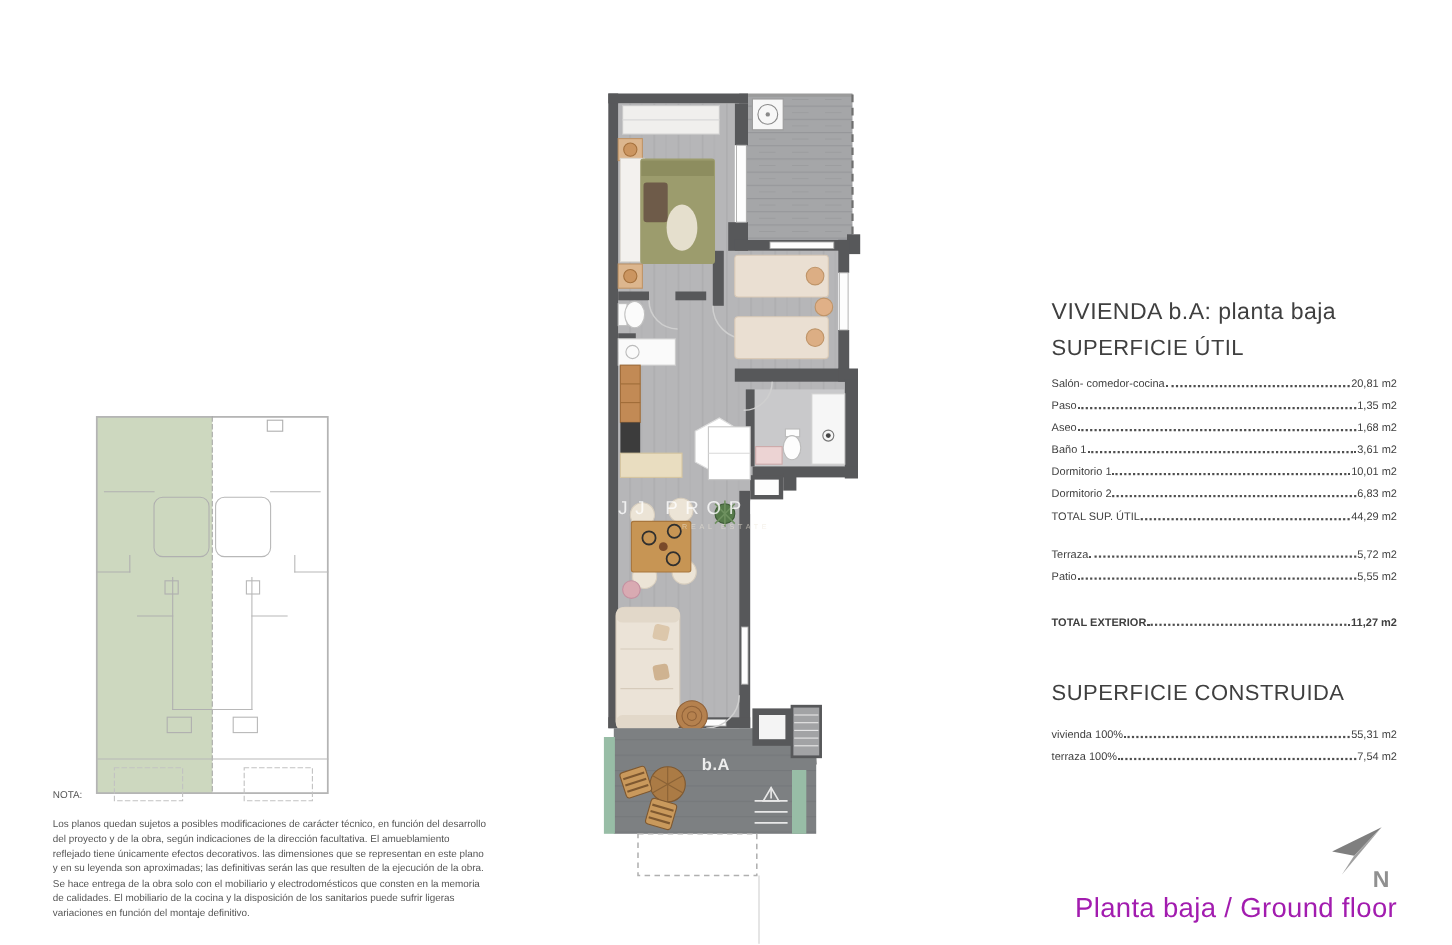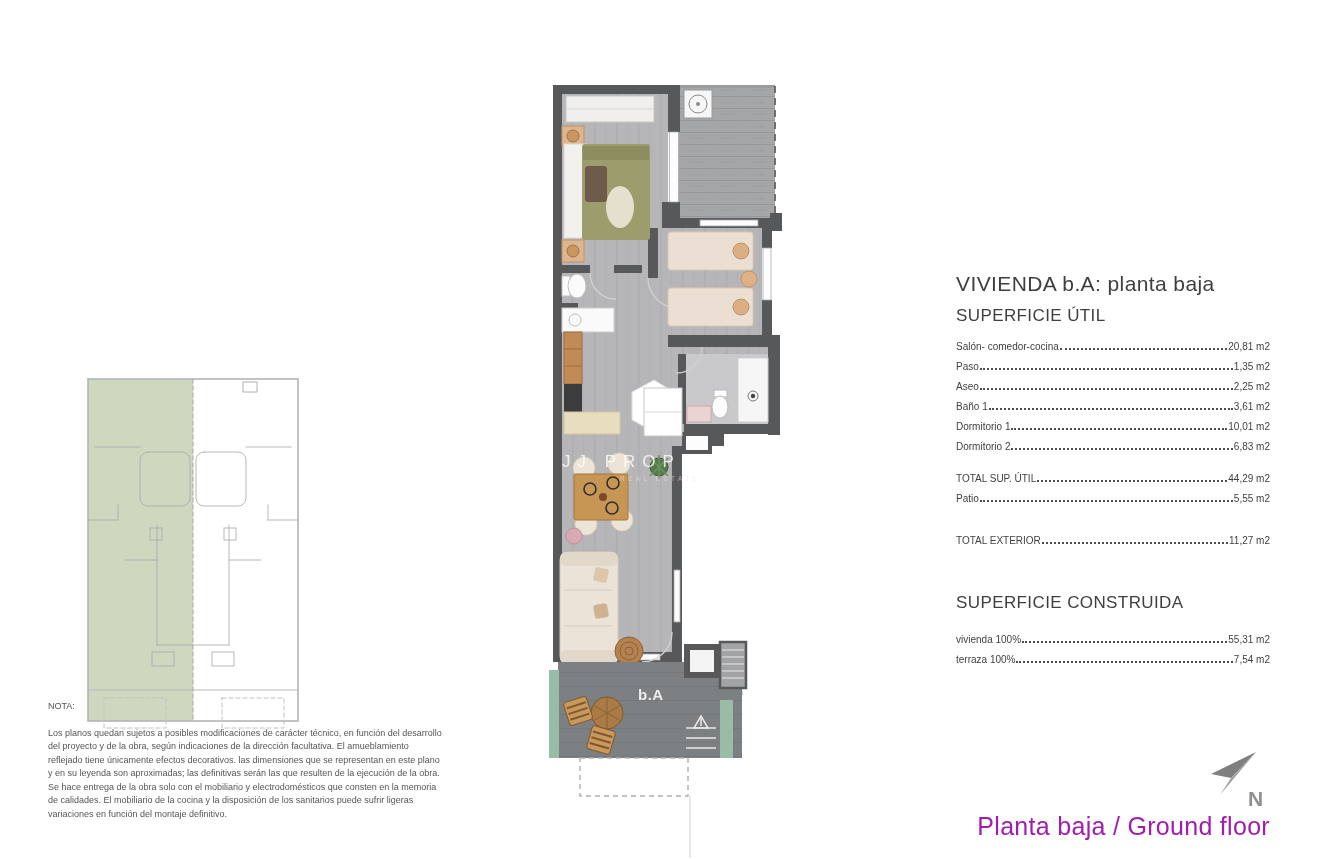--- a/index.html
+++ b/index.html
@@ -6,31 +6,31 @@
   body{
     width:1320px;height:859px;position:relative;overflow:hidden;
     background:#ffffff;
     font-family:"Liberation Sans", sans-serif;
     color:var(--text,#3f3f3f);
   }
   svg{position:absolute;left:0;top:0;}
   
   .panel{position:absolute;left:956px;top:272px;width:314px;}
   .panel-title{font-size:21px;font-weight:400;letter-spacing:.4px;margin:0 0 10px 0;color:var(--text,#3f3f3f);}
-  .sec-heading{font-size:17px;font-weight:400;letter-spacing:.4px;margin:0 0 15px 0;}
+  .sec-heading{font-size:20px;font-weight:400;letter-spacing:.4px;margin:0 0 15px 0;}
   .row{display:flex;align-items:baseline;height:20px;font-size:10px;}
   .row .lbl{white-space:nowrap;}
   .row .dots{flex:1;border-bottom:2px dotted #4e4e4e;margin:0 1px 3px 1px;min-width:8px;}
   .row .val{white-space:nowrap;}
-  .gap16{margin-top:12px;}
+  .gap16{margin-top:1px;}
   .gap14{margin-top:14px;}
-  .gap22{margin-top:22px;}
+  .gap22{margin-top:22px;font-weight:bold;}
   .heading2{margin:38px 0 21px 0;}
   
-  .note{position:absolute;left:48px;top:700px;width:394px;font-size:9px;line-height:1.5;color:#555;}
+  .note{position:absolute;left:48px;top:716px;width:394px;font-size:9px;line-height:1.5;color:#555;}
   .note-heading{margin:0 0 13px 0;}
   .note-body{margin:0;}
   
   .caption{position:absolute;left:950px;top:812px;width:320px;text-align:right;
            font-size:25px;color:#a21caf;letter-spacing:.3px;}
 </style>
 </head>
 <body>
 
 <svg width="1320" height="859" viewBox="0 0 1320 859">
@@ -293,21 +293,21 @@
     <span class="val">20,81 m2</span>
   </div>
   <div class="row">
     <span class="lbl">Paso</span>
     <span class="dots"></span>
     <span class="val">1,35 m2</span>
   </div>
   <div class="row">
     <span class="lbl">Aseo</span>
     <span class="dots"></span>
-    <span class="val">2,25 m2</span>
+    <span class="val">1,68 m2</span>
   </div>
   <div class="row">
     <span class="lbl">Baño 1</span>
     <span class="dots"></span>
     <span class="val">3,61 m2</span>
   </div>
   <div class="row">
     <span class="lbl">Dormitorio 1</span>
     <span class="dots"></span>
     <span class="val">10,01 m2</span>
@@ -317,20 +317,25 @@
     <span class="dots"></span>
     <span class="val">6,83 m2</span>
   </div>
 
   <div class="row gap16">
     <span class="lbl">TOTAL SUP. ÚTIL</span>
     <span class="dots"></span>
     <span class="val">44,29 m2</span>
   </div>
 
+  <div class="row gap14">
+    <span class="lbl">Terraza</span>
+    <span class="dots"></span>
+    <span class="val">5,72 m2</span>
+  </div>
   <div class="row">
     <span class="lbl">Patio</span>
     <span class="dots"></span>
     <span class="val">5,55 m2</span>
   </div>
 
   <div class="row gap22">
     <span class="lbl">TOTAL EXTERIOR</span>
     <span class="dots"></span>
     <span class="val">11,27 m2</span>

